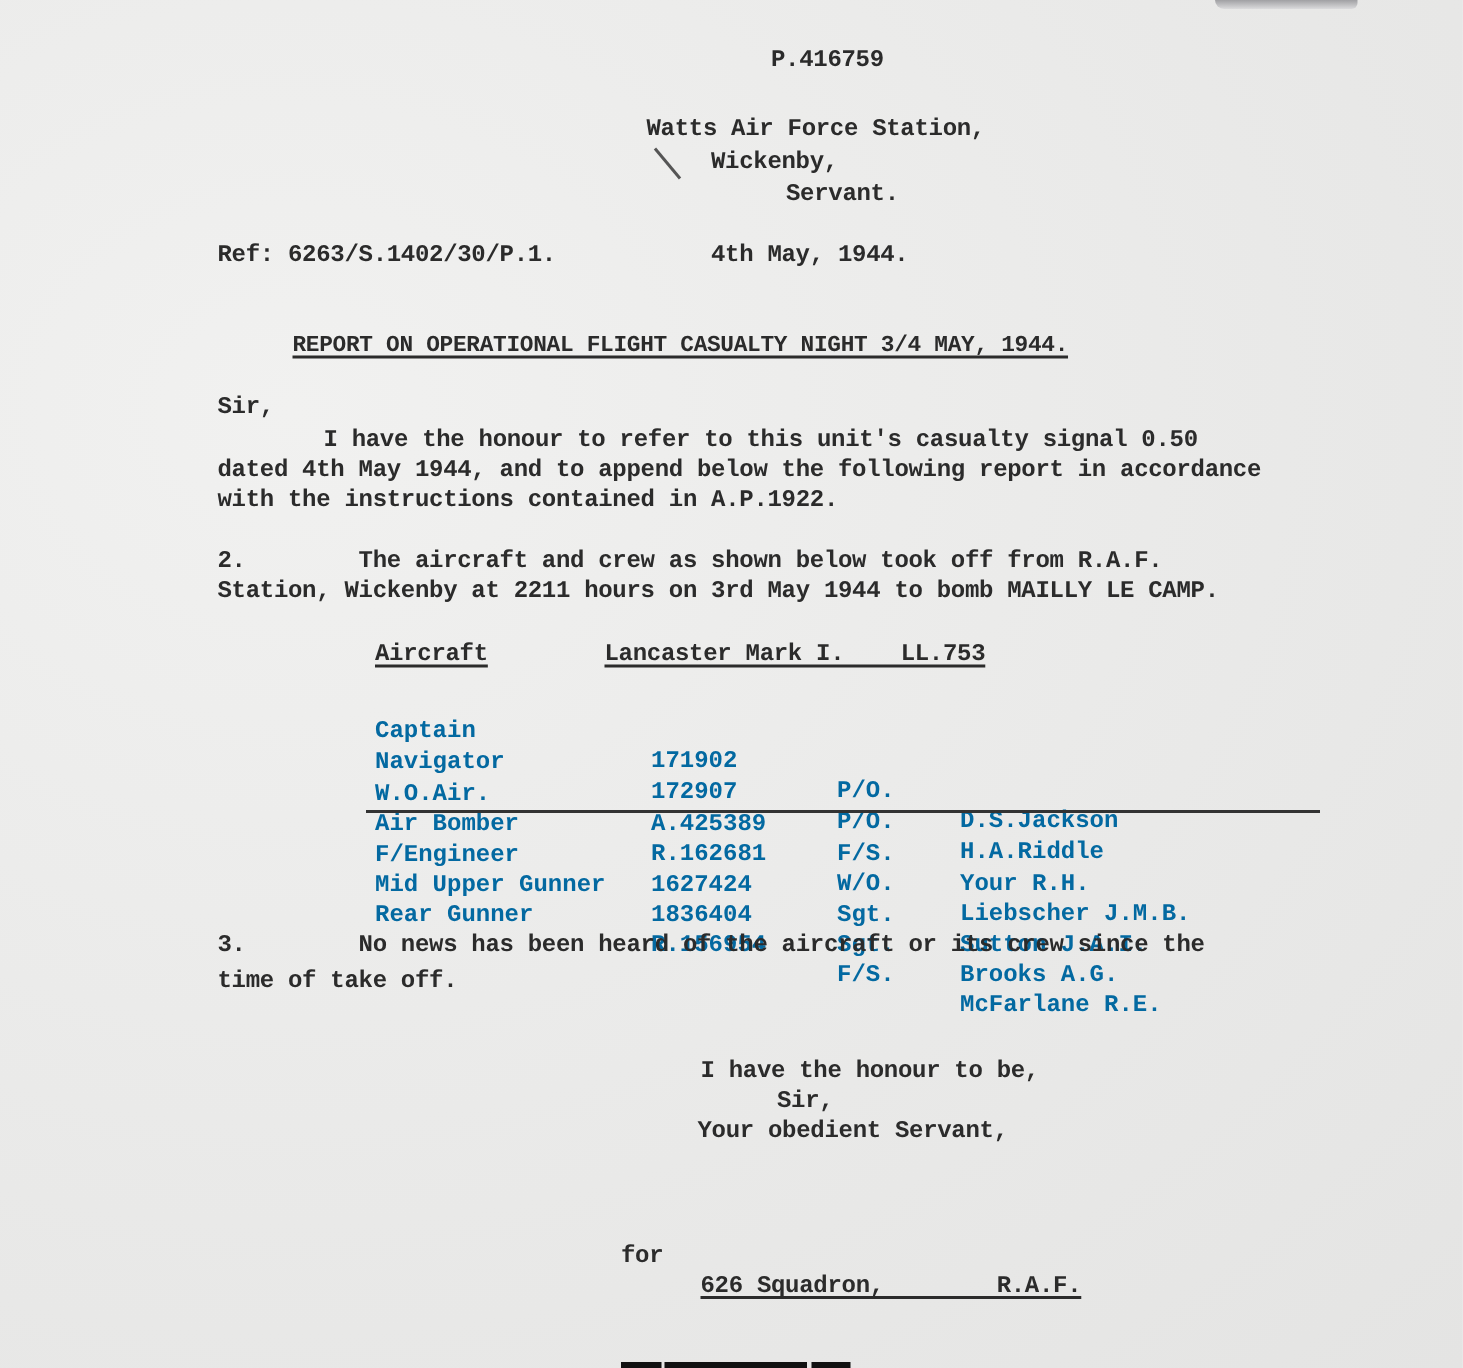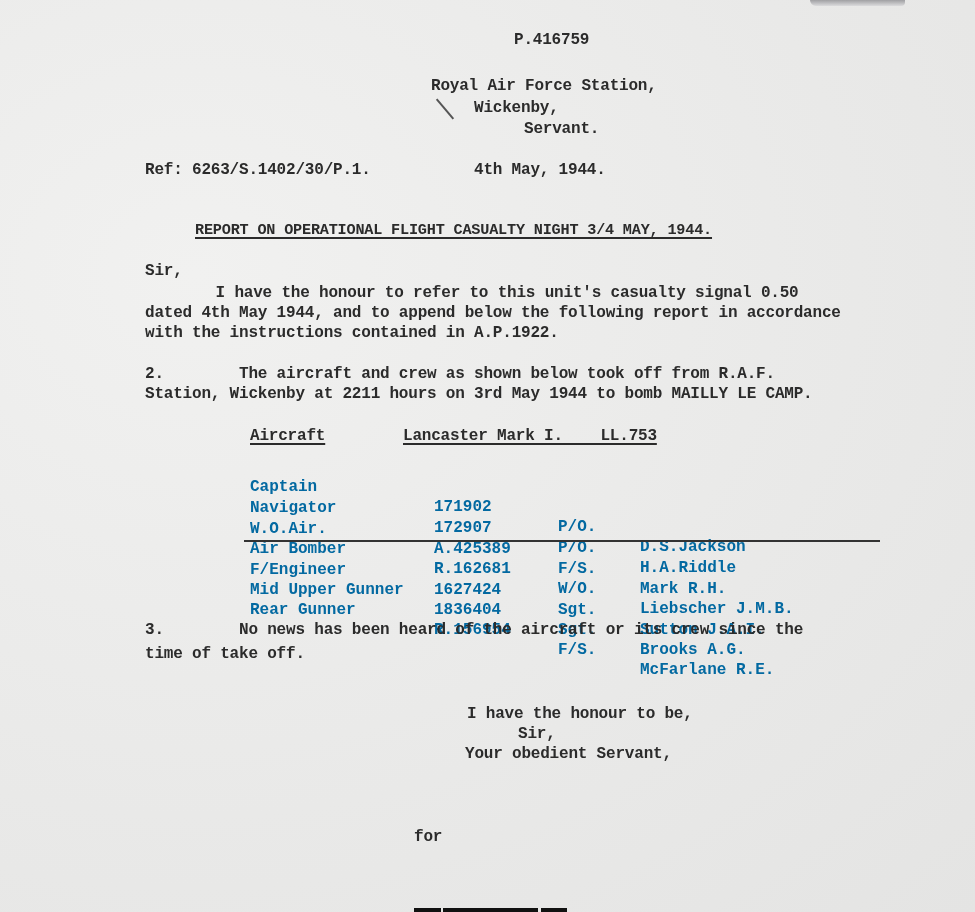--- a/index.html
+++ b/index.html
@@ -19,21 +19,21 @@
   .bottom-bar{position:absolute;top:908px;height:4px;background:#111;}
 </style>
 </head>
 <body>
 
 <div class="page">
   <div class="shadow-top"></div>
 
   <div class="t" style="left:514px;top:30px;">P.416759</div>
 
-  <div class="t" style="left:431px;top:76px;">Royal Air Force Station,</div>
+  <div class="t" style="left:431px;top:76px;">Watts Air Force Station,</div>
   <div class="slash"></div>
   <div class="t" style="left:474px;top:98px;">Wickenby,</div>
   <div class="t" style="left:524px;top:119px;">Servant.</div>
 
   <div class="t" style="left:145px;top:160px;">Ref: 6263/S.1402/30/P.1.</div>
   <div class="t" style="left:474px;top:160px;">4th May, 1944.</div>
 
   <div class="t u" style="left:195px;top:220px;font-size:15.2px;">REPORT ON OPERATIONAL FLIGHT CASUALTY NIGHT 3/4 MAY, 1944.</div>
 
   <div class="t" style="left:145px;top:261px;">Sir,</div>
@@ -58,21 +58,21 @@
     <div class="row" style="top:478px;">
       <span class="c1">Navigator</span>
       <span class="c2">172907</span>
       <span class="c3">P/O.</span>
       <span class="c4">H.A.Riddle</span>
     </div>
     <div class="row" style="top:499px;">
       <span class="c1">W.O.Air.</span>
       <span class="c2">A.425389</span>
       <span class="c3">F/S.</span>
-      <span class="c4">Mark R.H.</span>
+      <span class="c4">Your R.H.</span>
     </div>
     <div class="row" style="top:519px;">
       <span class="c1">Air Bomber</span>
       <span class="c2">R.162681</span>
       <span class="c3">W/O.</span>
       <span class="c4">Liebscher J.M.B.</span>
     </div>
     <div class="rule"></div>
     <div class="row" style="top:540px;">
       <span class="c1">F/Engineer</span>
@@ -94,17 +94,18 @@
     </div>
   </div>
 
   <div class="t" style="left:145px;top:620px;">3.        No news has been heard of the aircraft or its crew since the</div>
   <div class="t" style="left:145px;top:644px;">time of take off.</div>
 
   <div class="t" style="left:467px;top:704px;">I have the honour to be,</div>
   <div class="t" style="left:518px;top:724px;">Sir,</div>
   <div class="t" style="left:465px;top:744px;">Your obedient Servant,</div>
   <div class="t" style="left:414px;top:827px;">for</div>
+  <div class="t u" style="left:467px;top:847px;">626 Squadron,        R.A.F.</div>
 
   <div class="bottom-bar" style="left:414px;width:27px;"></div>
   <div class="bottom-bar" style="left:443px;width:95px;"></div>
   <div class="bottom-bar" style="left:541px;width:26px;"></div>
 </div>
 
 </body></html>

